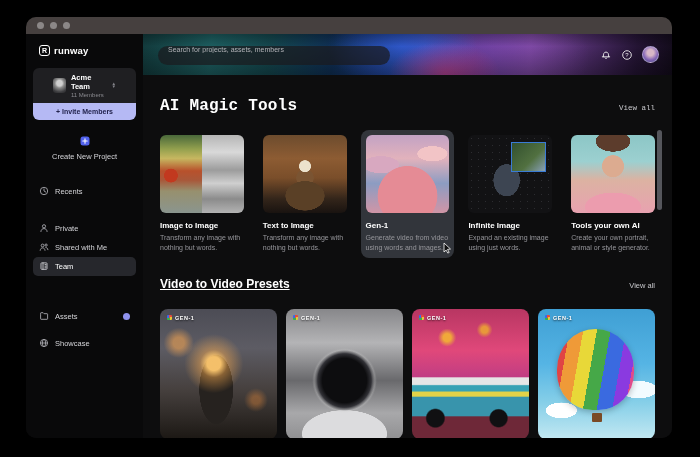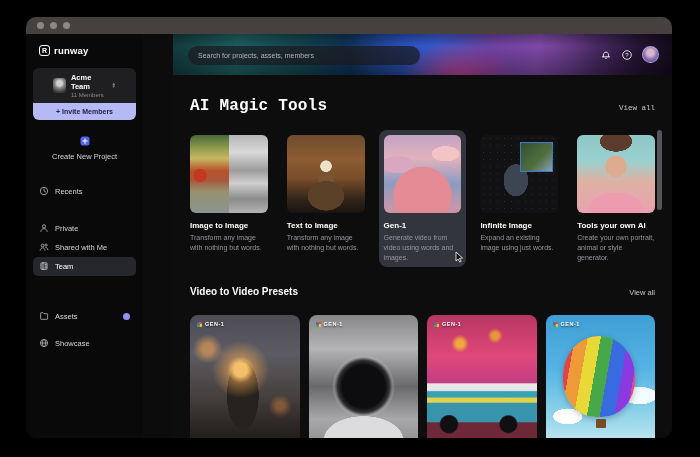--- a/index.html
+++ b/index.html
@@ -2,21 +2,21 @@
 <html><head>
 <meta charset="utf-8">
 <style>
   * { margin:0; padding:0; box-sizing:border-box; }
   html,body { width:700px; height:457px; background:#000; overflow:hidden;
     font-family:"Liberation Sans", sans-serif; -webkit-font-smoothing:antialiased; }
   .window { position:absolute; left:26px; top:17px; width:646px; height:421px;
     background:#0c0c0d; border-radius:10px; overflow:hidden; box-shadow:0 10px 30px rgba(0,0,0,.6); }
   .titlebar { height:17px; background:#46403f; display:flex; align-items:center; padding-left:11px; gap:6px; }
   .tl-dot { width:7px; height:7px; border-radius:50%; background:#8b8787; }
-  .wbody { display:flex; height:404px;gap:30px; }
+  .wbody { display:flex; height:404px; }
 
   
   .sidebar { width:117px; min-width:117px; background:#09090a; color:#d9d9dc; position:relative; }
   .logo-row { display:flex; align-items:center; gap:4px; padding:11px 0 8px 13px; }
   .logo-mark { width:11px; height:11px; border:1.2px solid #fff; border-radius:3px; color:#fff;
     font-size:7px; font-weight:bold; display:flex; align-items:center; justify-content:center; }
   .logo-text { color:#fff; font-weight:bold; font-size:9.5px; letter-spacing:.2px; }
   .team-widget { margin:4px 7px 0; border-radius:6px; overflow:hidden; cursor:pointer; }
   .team-row { background:#1f1f22; display:flex; align-items:center; gap:5px; padding:5px 20px; }
   .team-avatar { width:15px; height:15px; border-radius:3px;
@@ -37,33 +37,33 @@
   
   .main { flex:1; position:relative; background:#0d0d0e; overflow:hidden; }
   .banner { height:41px; position:relative;
     background:
       linear-gradient(180deg, rgba(0,0,0,.28), rgba(0,0,0,0) 30%, rgba(0,0,0,.30) 96%),
       radial-gradient(ellipse 90px 50px at 57% 95%, rgba(226,62,132,.65), transparent 62%),
       radial-gradient(ellipse 120px 70px at 49% 30%, rgba(48,92,214,.75), transparent 62%),
       radial-gradient(ellipse 150px 90px at 66% 55%, rgba(130,70,180,.55), transparent 65%),
       linear-gradient(95deg,#123a3c 0%,#1d5e60 13%,#14474e 24%,#0f2f55 36%,#1e3f8c 46%,#3a4fae 53%,#5c3d92 63%,#7c4a9e 73%,#4e2d6a 83%,#241434 93%,#120b1a 100%); }
   .search-pill { position:absolute; left:15px; top:12px; width:232px; height:19px;
-    background:rgba(26,26,30,.72); border-radius:10px; display:flex; align-items:center; padding:0 10px; }
+    background:rgba(26,26,30,.72); border-radius:10px; display:flex; align-items:flex-start; padding:0 10px; }
   .search-pill input { width:100%; background:transparent; border:none; outline:none;
     color:#c9c9cd; font-size:7px; font-family:"Liberation Sans", sans-serif; }
   .search-pill input::placeholder { color:#b3b3b8; }
   .banner-right { position:absolute; right:13px; top:0; height:41px; display:flex; align-items:center; gap:9px; }
   .hdr-avatar { width:17px; height:17px; border-radius:50%; border:1px solid rgba(255,255,255,.35);
     background:radial-gradient(circle at 50% 38%, #d8b8c8 0 26%, #8a6ab8 58%, #3a3a7c 100%); cursor:pointer; }
   .icon-btn { cursor:pointer; display:flex; }
 
   .content { padding:0 17px; }
   .sec-head { display:flex; justify-content:space-between; align-items:baseline; }
   .h1 { font-size:16px; font-weight:bold; color:#fff; letter-spacing:.2px; }
-  .h2 { font-size:10px; font-weight:bold; color:#fff; }
+  .h2 { font-size:12px; font-weight:bold; color:#fff;text-decoration:underline; }
   .view-all { font-size:7.5px; color:#c7c7cb; cursor:pointer; }
   .sec1 { margin-top:22px;font-family:Liberation Mono, monospace; }
   .sec2 { margin-top:24px; }
 
   .magic-row { display:flex; gap:19px; margin-top:20px; }
   .magic-card { flex:1; min-width:0; cursor:pointer; position:relative; }
   .magic-card.hl { background:#32353b; border-radius:8px; padding:5px; margin:-5px; }
   .thumb { height:78px; border-radius:6px; background-color:#222; position:relative; overflow:hidden; }
   .m-title { margin-top:8px; font-size:8px; font-weight:bold; color:#fff; }
   .m-desc { margin-top:3px; font-size:7px; line-height:1.4; color:#96969b; }

